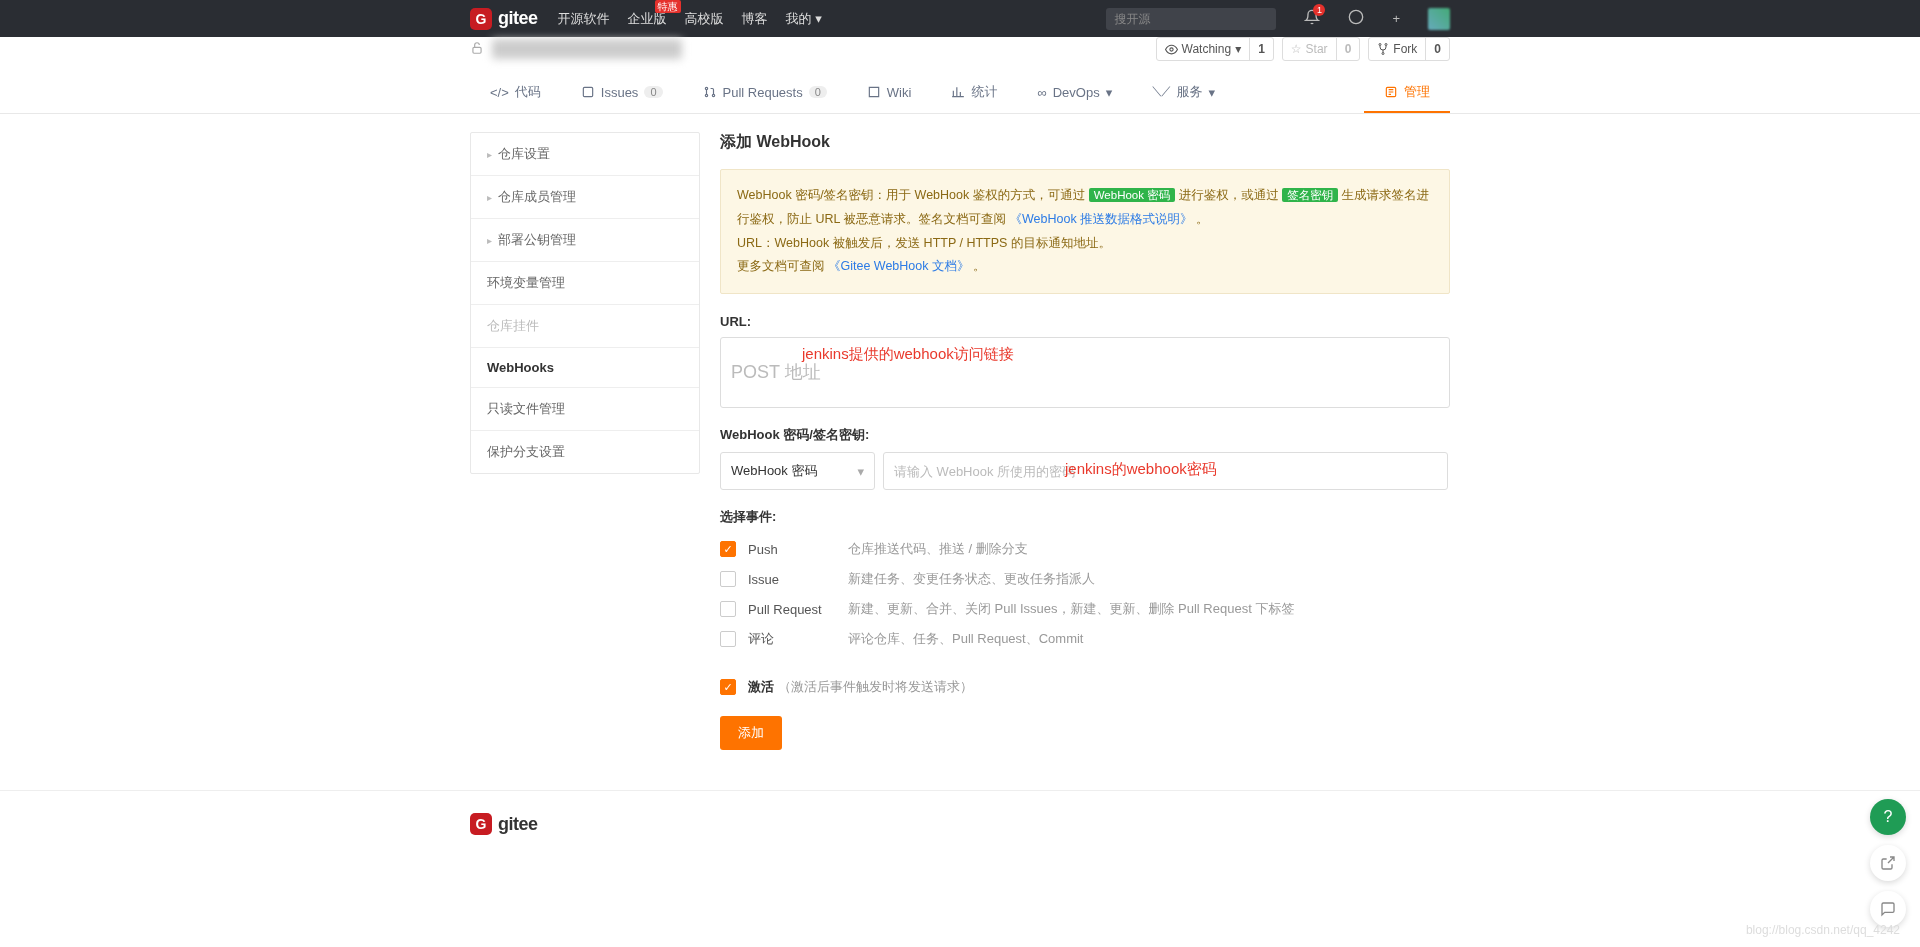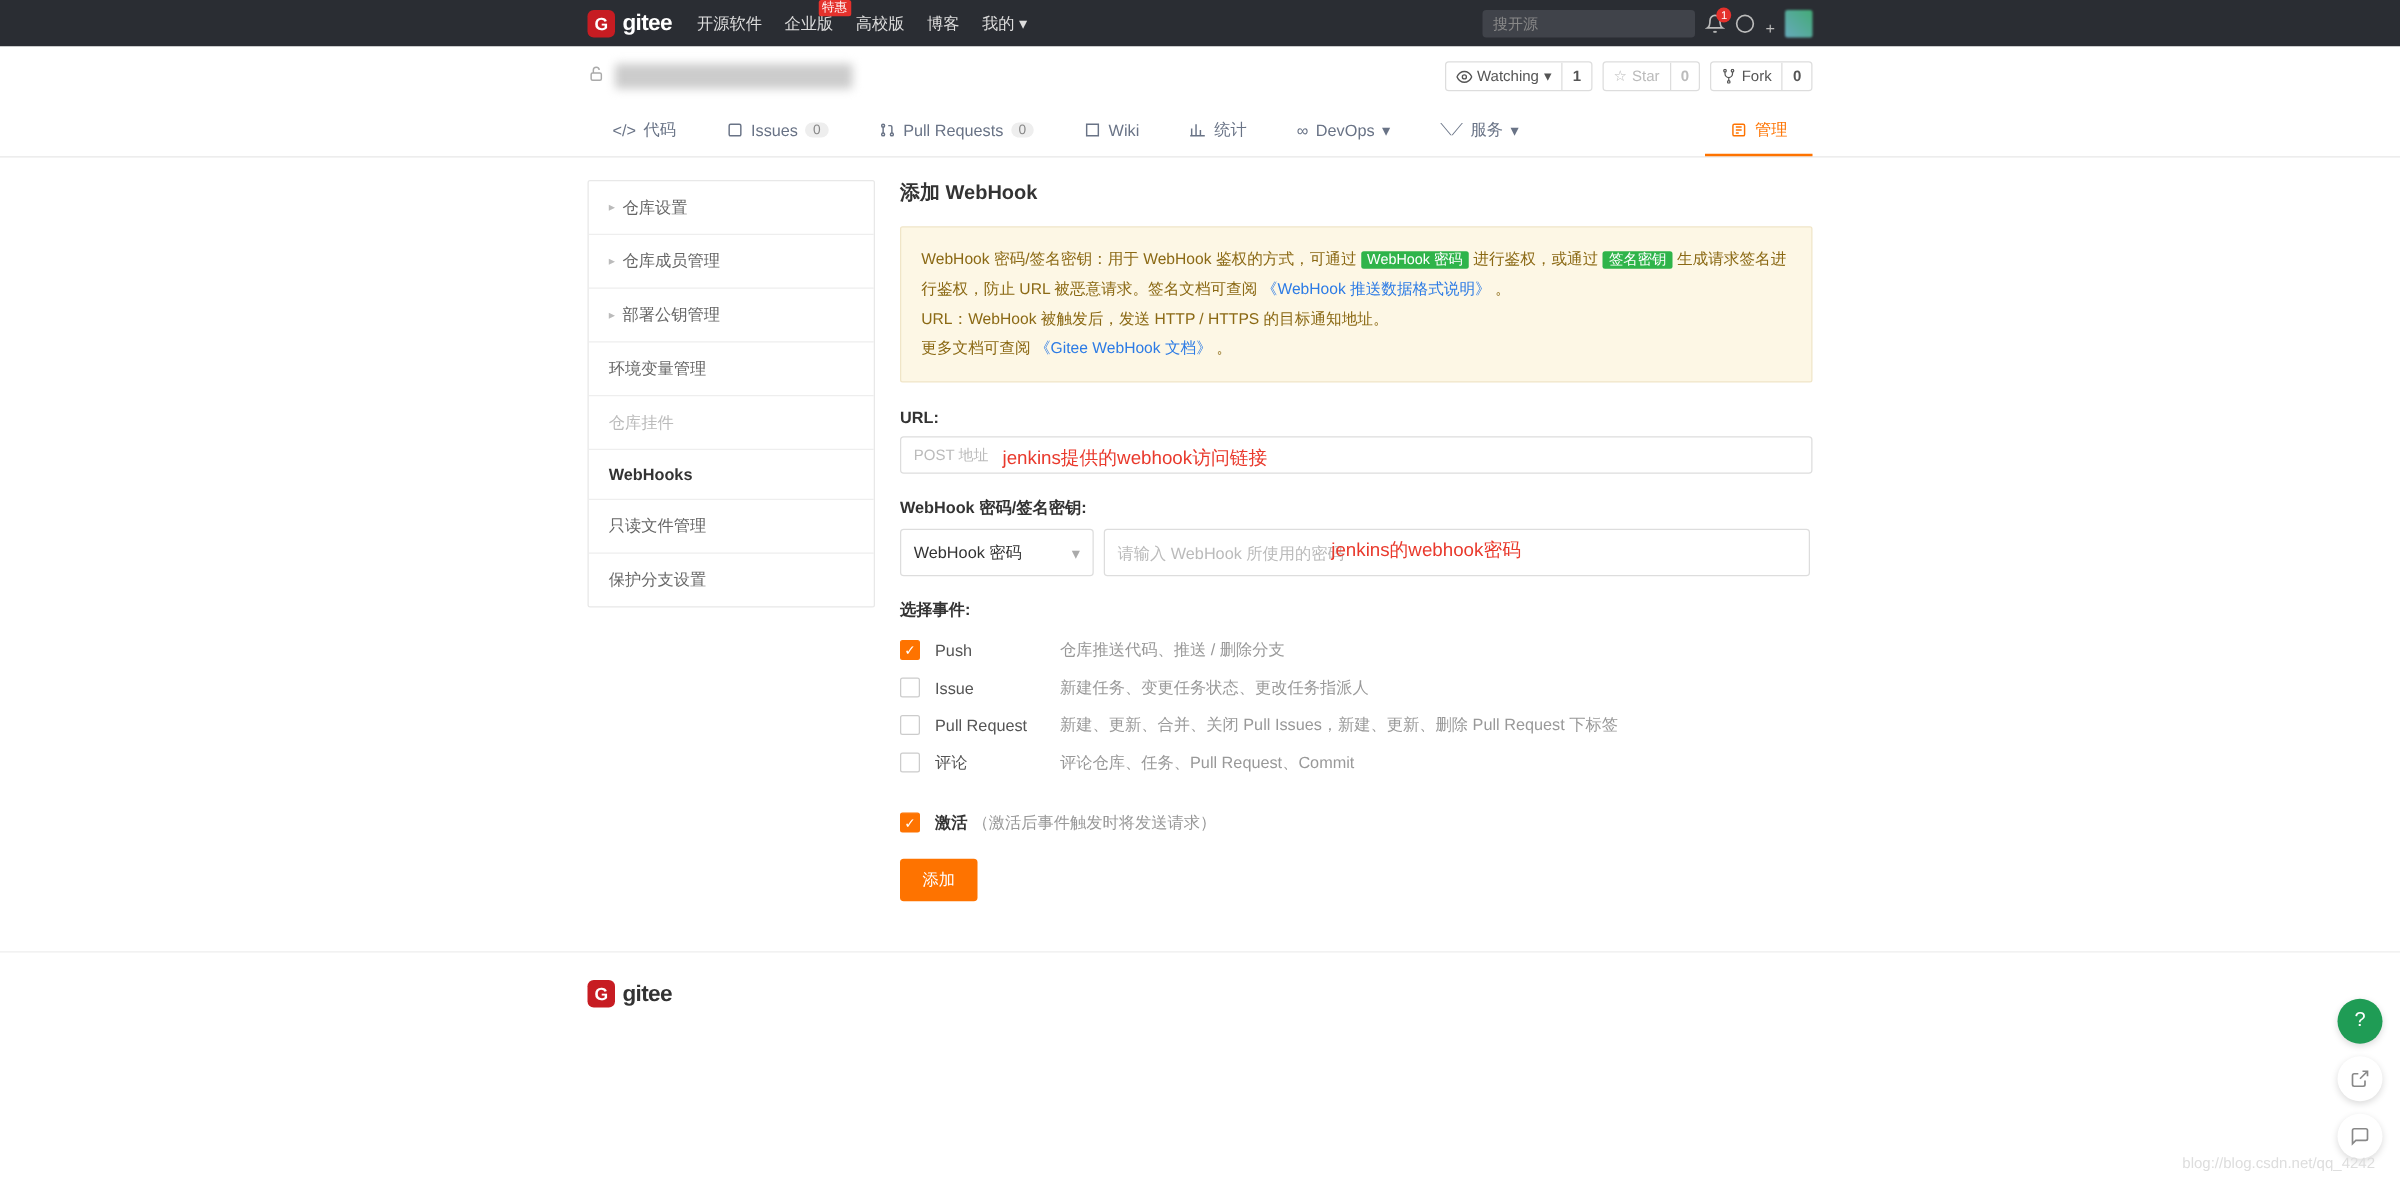--- a/index.html
+++ b/index.html
@@ -8,30 +8,30 @@
 
 
 .topnav { background: #2a2d33; height: 37px; display: flex; align-items: center; padding: 0 20px; color: #ccc; }
 .topnav-inner { width: 980px; margin: 0 auto; display: flex; align-items: center; height: 100%; }
 .logo { display: flex; align-items: center; gap: 6px; margin-right: 20px; }
 .logo-badge { background: #c71c22; color: #fff; width: 22px; height: 22px; border-radius: 5px; display: flex; align-items: center; justify-content: center; font-weight: bold; font-size: 14px; }
 .logo-text { color: #fff; font-weight: 600; font-size: 18px; letter-spacing: -0.5px; }
 .nav-links { display: flex; gap: 18px; align-items: center; }
 .nav-link { color: #ddd; font-size: 13px; position: relative; cursor: pointer; }
 .nav-badge { position: absolute; top: -10px; right: -14px; background: #e5312c; color: #fff; font-size: 10px; padding: 0 3px; border-radius: 2px; line-height: 13px; }
-.nav-right { margin-left: auto; display: flex; align-items: flex-end; gap: 8px; }
+.nav-right { margin-left: auto; display: flex; align-items: center; gap: 28px; }
 .search-box { background: #40434a; border: none; border-radius: 3px; padding: 4px 8px; color: #bbb; width: 170px; font-size: 12px; }
 .search-box::placeholder { color: #888; }
 .nav-icon { color: #bbb; cursor: pointer; position: relative; }
 .notif-badge { position: absolute; top: -5px; right: -5px; background: #e5312c; color: #fff; font-size: 9px; border-radius: 7px; min-width: 12px; height: 12px; display: flex; align-items: center; justify-content: center; padding: 0 2px; }
 .avatar-sq { width: 22px; height: 22px; background: linear-gradient(45deg,#6ab,#4a7); border-radius: 2px; filter: blur(1px); }
 
 
 .repo-wrap { width: 980px; margin: 0 auto; }
-.repo-header { display: flex; align-items: center; padding: 12px 0 12px; }
+.repo-header { display: flex; align-items: center; padding: 0 0 12px; }
 .repo-title { display: flex; align-items: center; gap: 8px; font-size: 18px; color: #40485b; }
 .lock-icon { color: #aaa; font-size: 15px; }
 .repo-blur { filter: blur(4px); background: #ccc; width: 190px; height: 20px; border-radius: 2px; }
 .repo-actions { margin-left: auto; display: flex; gap: 8px; }
 .action-btn { display: flex; align-items: center; border: 1px solid #ddd; border-radius: 3px; font-size: 12px; color: #555; cursor: pointer; overflow: hidden; }
 .action-btn .lbl { padding: 4px 8px; display: flex; align-items: center; gap: 4px; }
 .action-btn .cnt { border-left: 1px solid #ddd; padding: 4px 8px; font-weight: bold; }
 .action-btn.disabled { color: #bbb; }
 
 
@@ -52,21 +52,21 @@
 
 .content { flex: 1; }
 .page-title { font-size: 16px; font-weight: bold; color: #333; margin-bottom: 16px; }
 
 .notice { border: 1px solid #f0e5c7; background: #fdf7e5; padding: 14px 16px; color: #8b6914; font-size: 12.5px; line-height: 1.9; margin-bottom: 20px; border-radius: 2px; }
 .notice a { color: #2c7be5; }
 .tag-green { background: #2fb44a; color: #fff; padding: 1px 5px; border-radius: 2px; font-size: 11.5px; }
 
 .field-label { font-weight: bold; font-size: 13px; color: #333; margin-bottom: 8px; }
 .field-row { margin-bottom: 18px; }
-.input-wide { width: 100%; border: 1px solid #ddd; border-radius: 3px; padding: 7px 10px; font-size: 12px; color: #999; position: relative; }
+.input-wide { width: 100%; border: 1px solid #ddd; border-radius: 3px; padding: 24px 10px; font-size: 18px; color: #999; position: relative; }
 .input-wide::placeholder { color: #bbb; }
 .select-box { border: 1px solid #ddd; border-radius: 3px; padding: 9px 10px; font-size: 13px; width: 155px; display: inline-flex; align-items: center; justify-content: space-between; cursor: pointer; }
 .pw-input { border: 1px solid #ddd; border-radius: 3px; padding: 9px 10px; font-size: 13px; width: calc(100% - 165px); vertical-align: top; }
 .pw-input::placeholder { color: #bbb; }
 .overlay-red { position: absolute; color: #e9392c; font-size: 15px; font-family: Arial; pointer-events: none; }
 
 .evt-row { display: flex; align-items: center; padding: 6px 0; font-size: 13px; }
 .evt-chk { width: 16px; height: 16px; border: 1px solid #ccc; border-radius: 2px; margin-right: 12px; display: inline-flex; align-items: center; justify-content: center; cursor: pointer; flex-shrink: 0; }
 .evt-chk.checked { background: #fe7300; border-color: #fe7300; color: #fff; font-size: 11px; }
 .evt-name { width: 100px; color: #555; }

